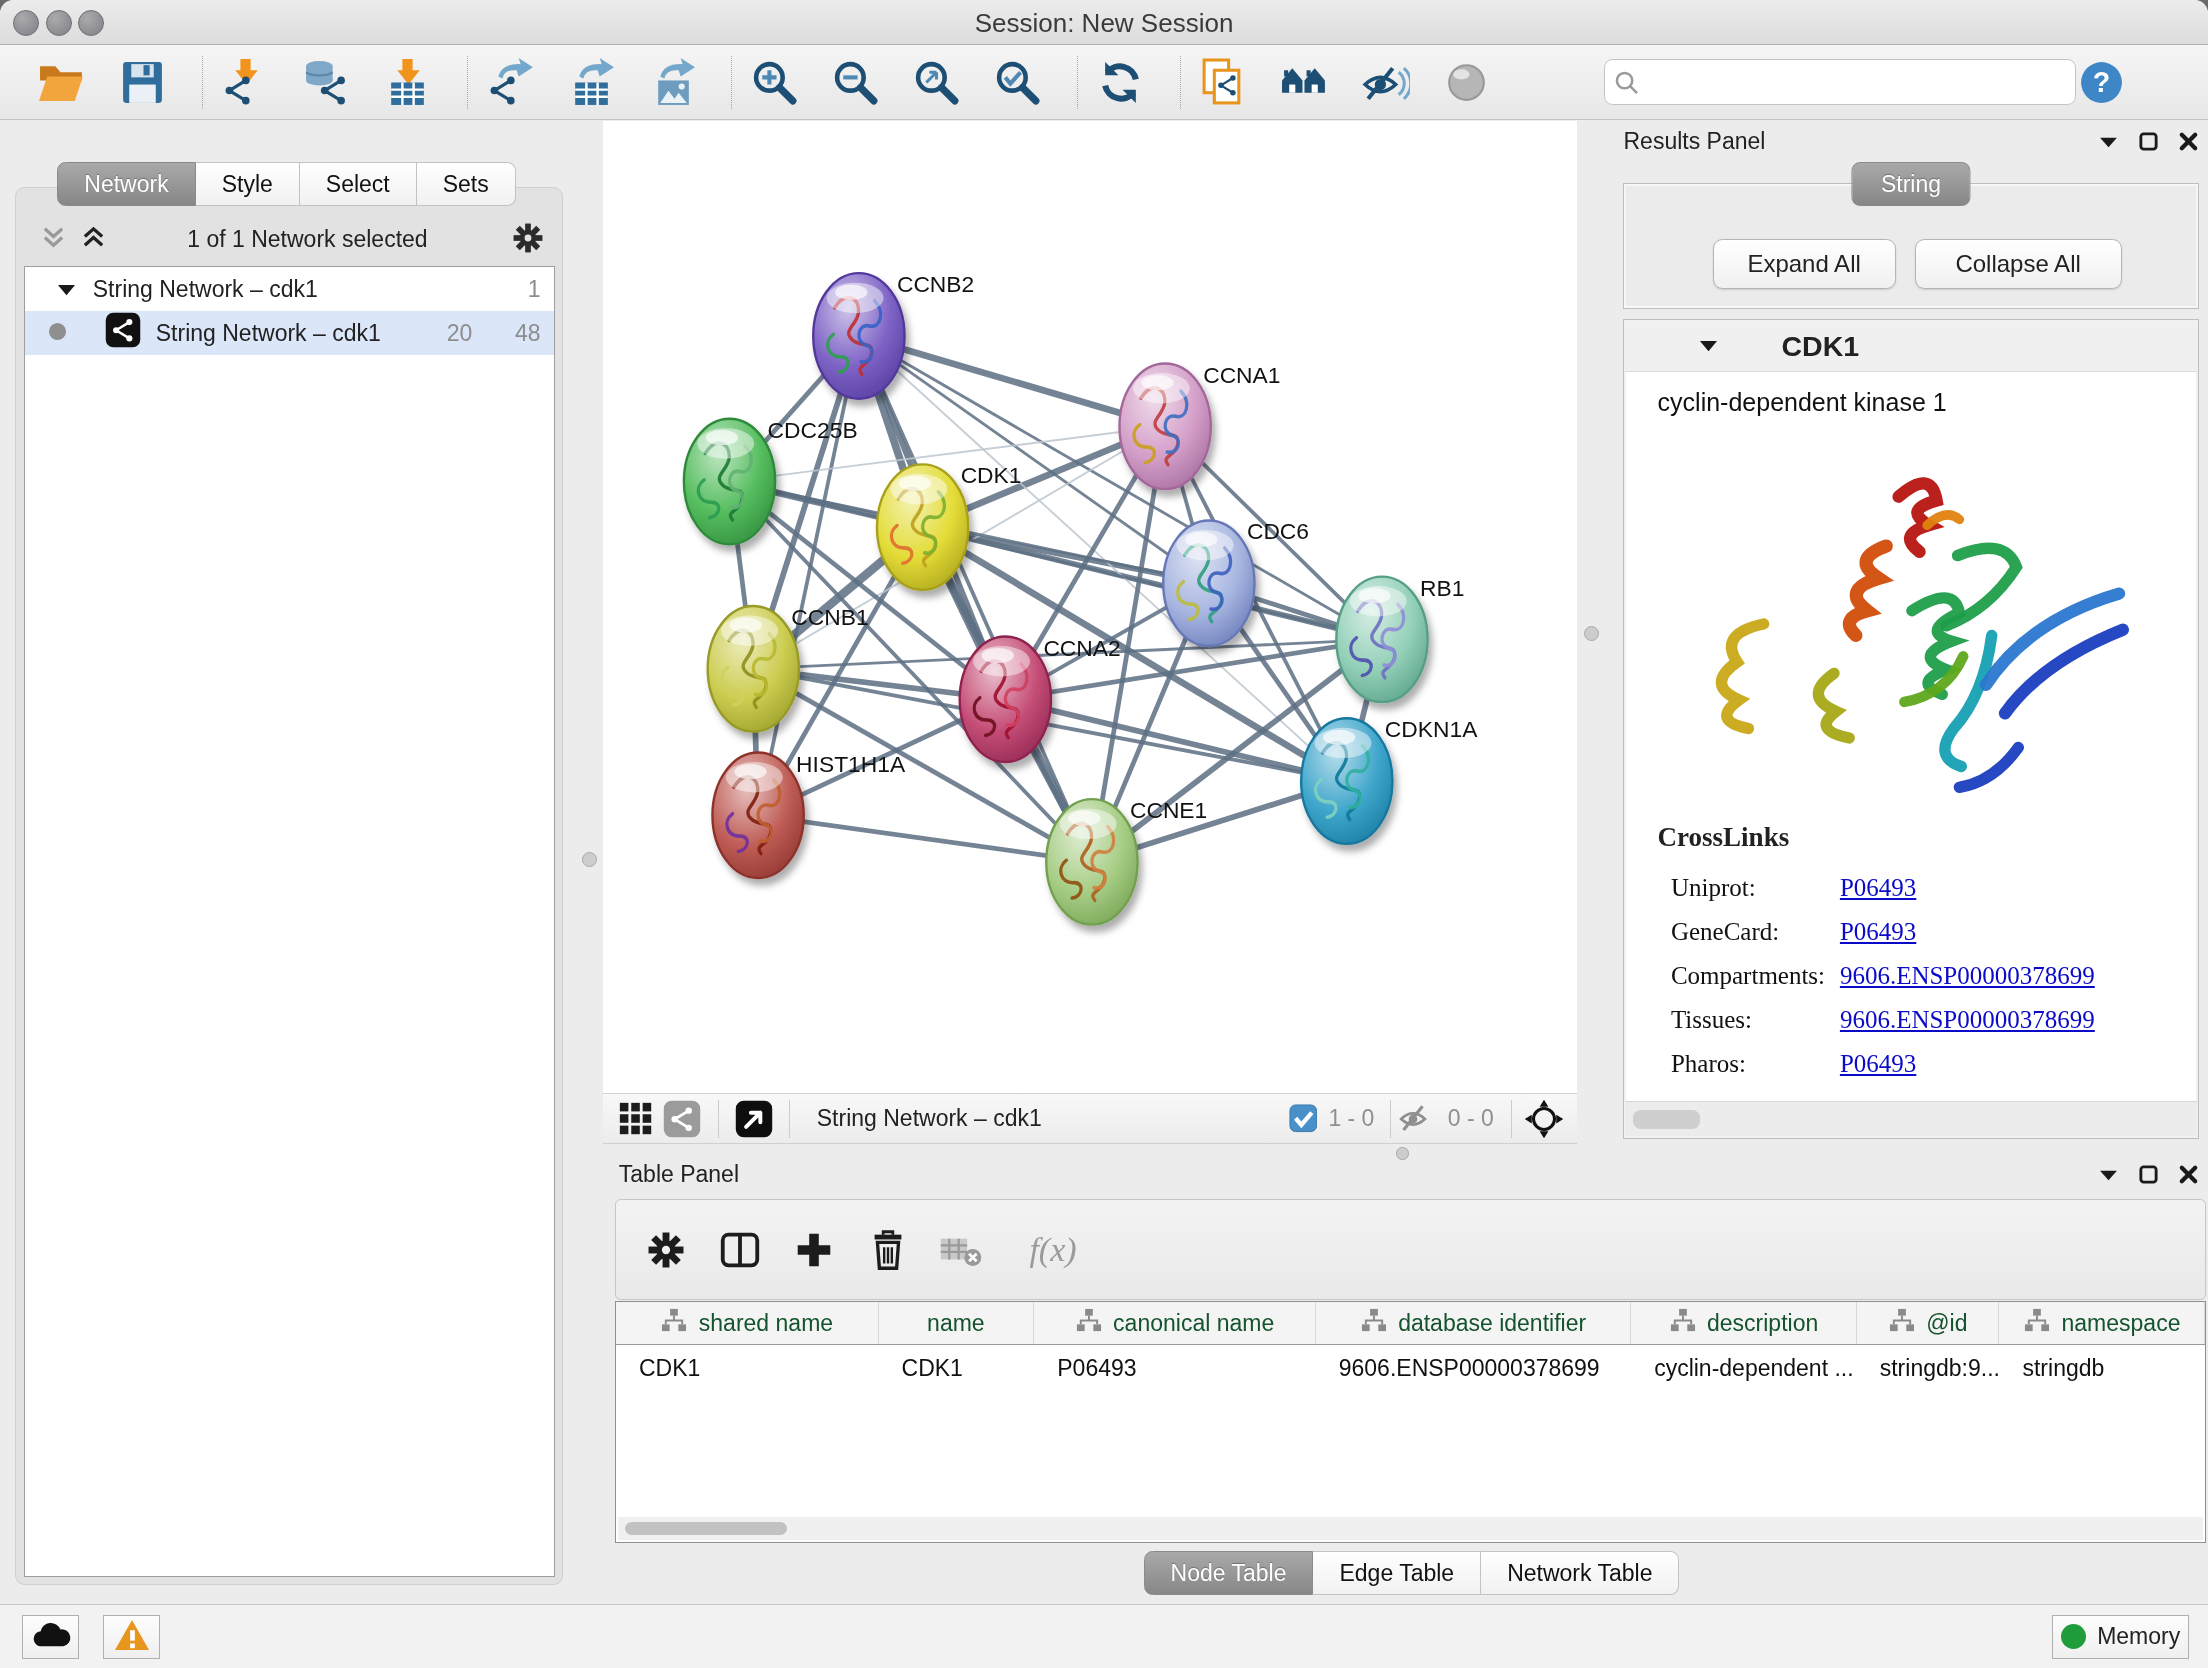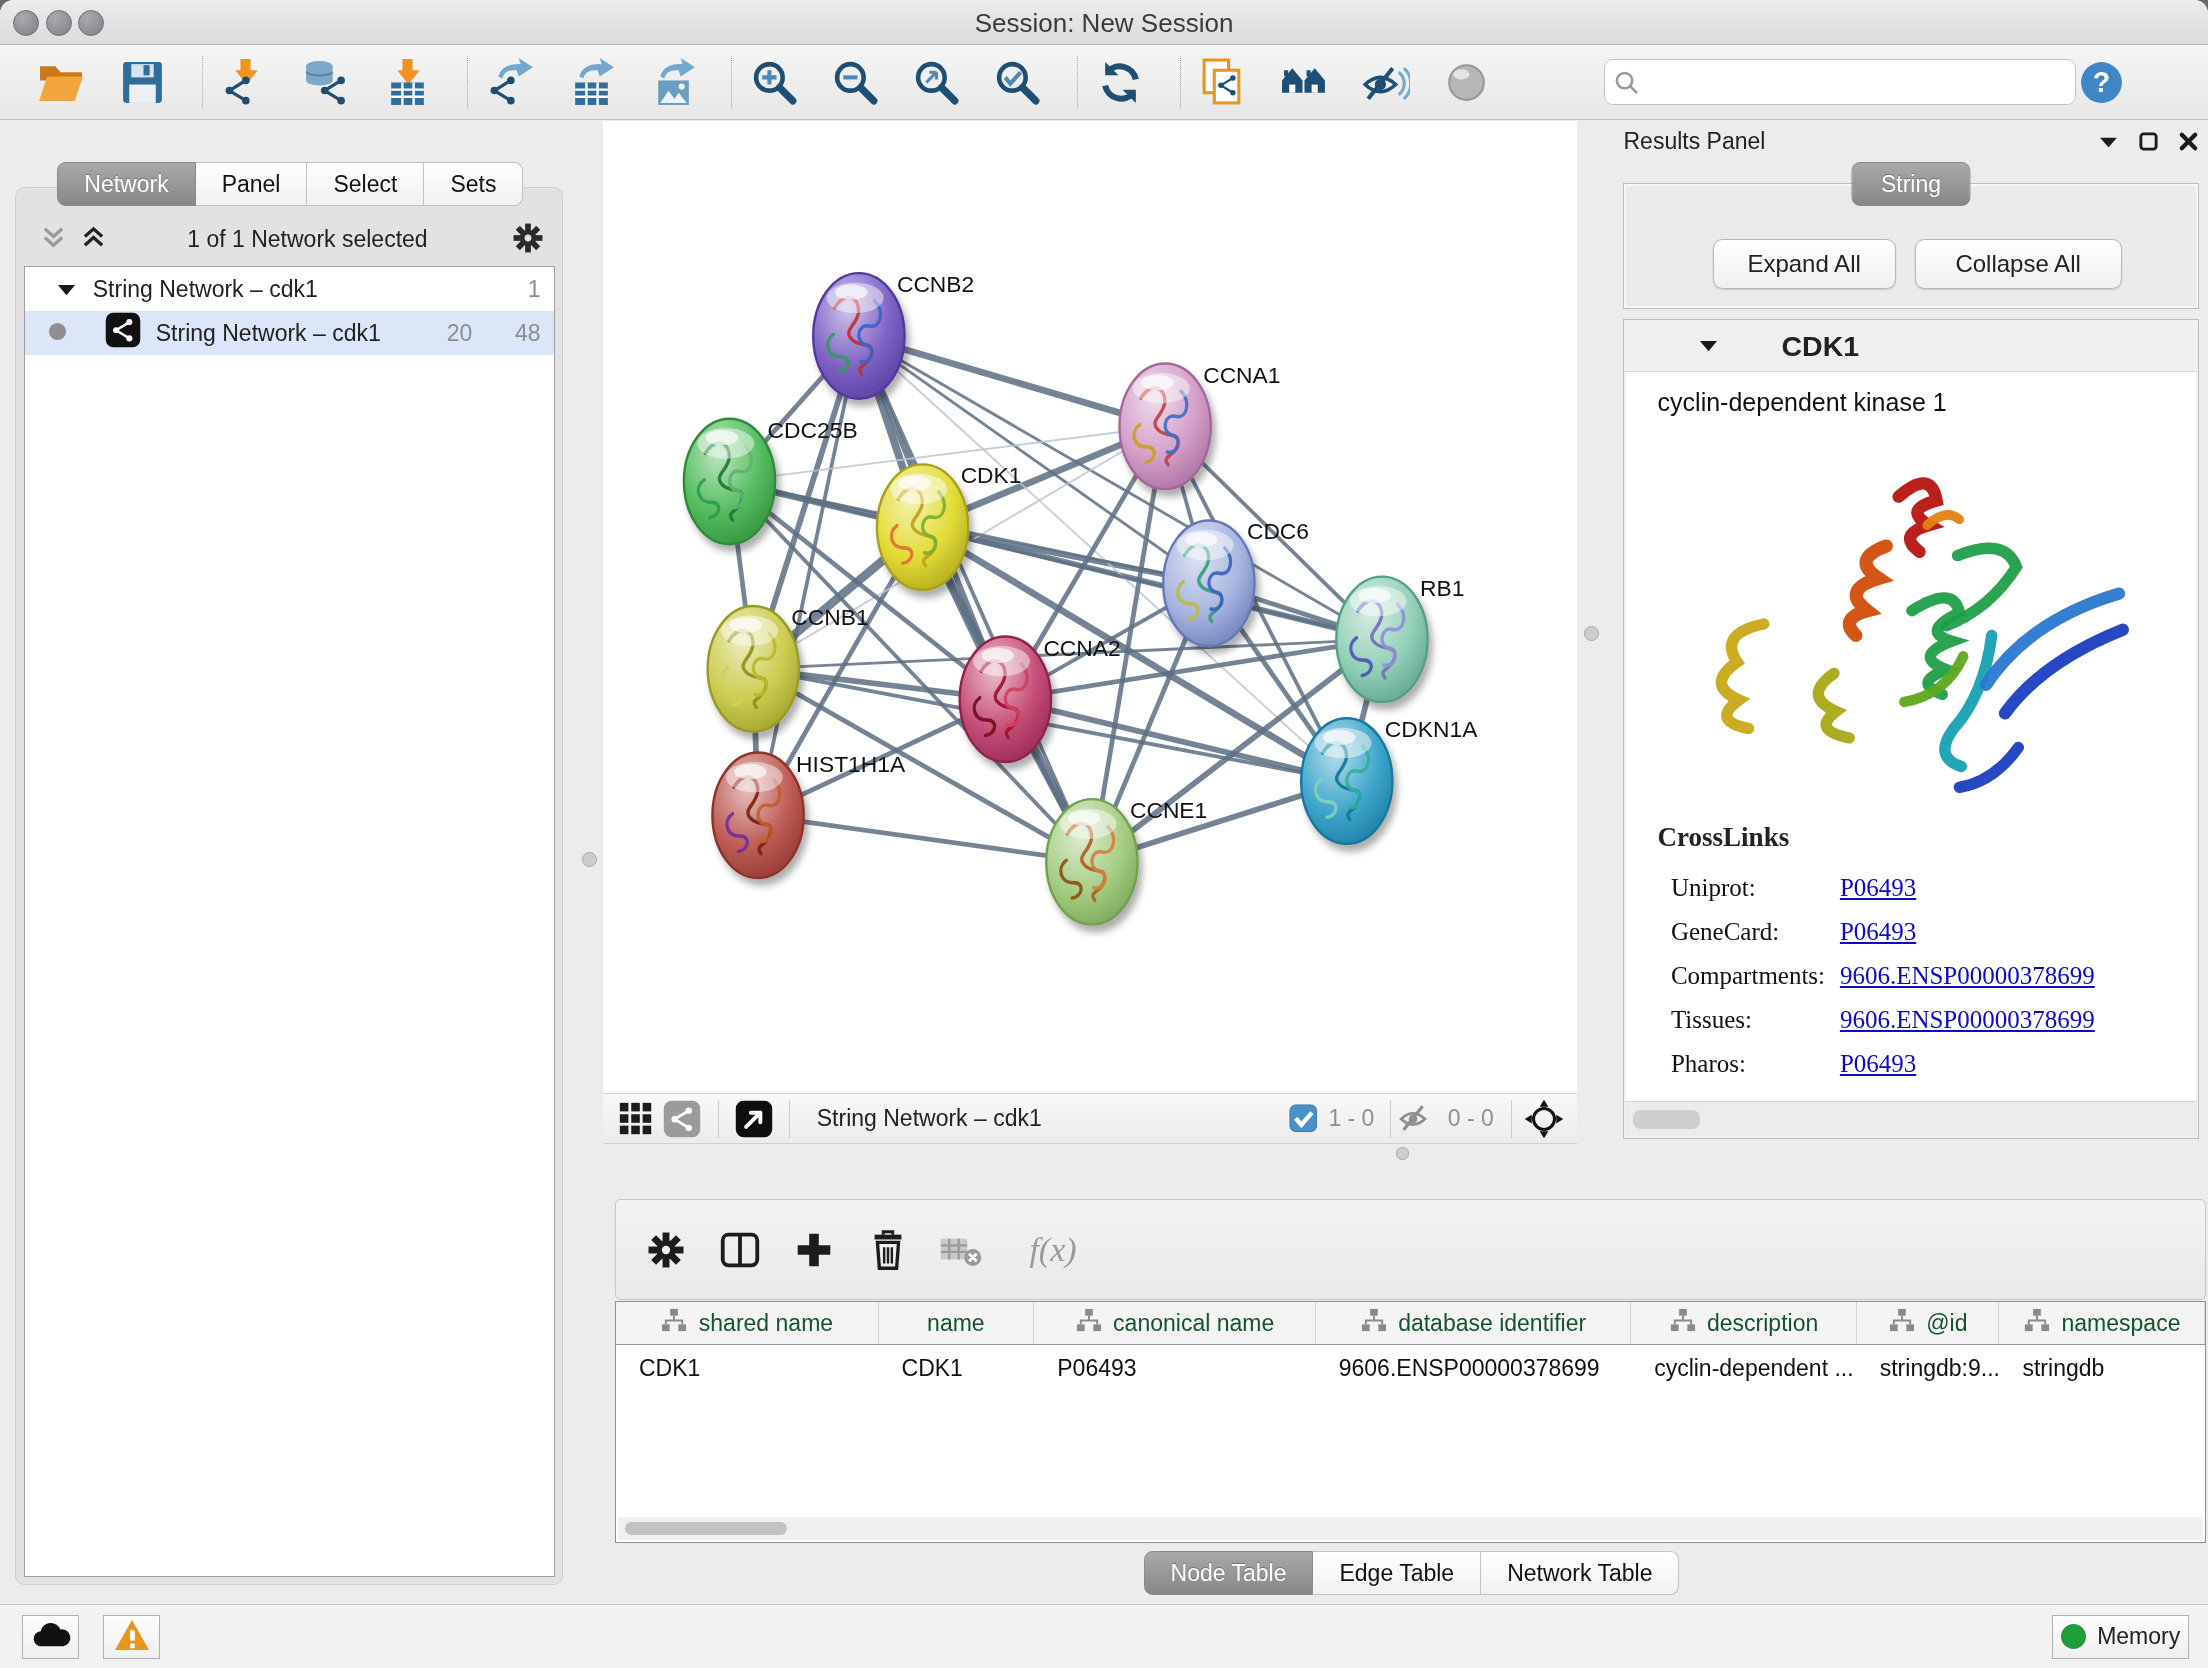--- a/index.html
+++ b/index.html
@@ -300,21 +300,21 @@
         <svg width="49" height="49" viewBox="0 0 48 48">
           <circle cx="24" cy="24" r="20" fill="#3f86c6"></circle>
           <text x="24" y="33" text-anchor="middle" font-size="28" font-weight="bold" fill="#fff" font-family="Liberation Sans">?</text>
         </svg>
       </span>
     </div>
 
   <div id="cp">
     <div class="seg" id="cp-tabs">
         <div class="tab sel">Network</div>
-        <div class="tab">Panel</div>
+        <div class="tab">Style</div>
         <div class="tab">Select</div>
         <div class="tab">Sets</div>
       </div>
     <div id="cp-box">
       <div id="cp-sel">
         <span style="margin-left:15px"><svg width="25" height="25" viewBox="0 0 26 26">
               <g stroke="#9a9a9a" stroke-width="3.4" fill="none">
                 <path d="M4 4l9 8 9-8M4 13l9 8 9-8"></path>
               </g>
             </svg></span>
@@ -720,20 +720,40 @@
             </div>
           </div>
       </div>
       <div id="rp-scrollstub">
           <div id="rp-scrollthumb"></div>
         </div>
     </div>
   </div>
 
   <div id="tp">
+    <div id="tp-head">
+      <span class="ptitle">Table Panel</span>
+      <span class="winctl">
+        <span>
+            <svg width="21" height="15" viewBox="0 0 22 16">
+              <path d="M2 4h18l-9 10z" fill="#1a1a1a"></path>
+            </svg>
+          </span>
+        <span>
+            <svg width="21" height="21" viewBox="0 0 22 22">
+              <rect x="3" y="3" width="16" height="16" rx="3" fill="none" stroke="#1a1a1a" stroke-width="3"></rect>
+            </svg>
+          </span>
+        <span>
+            <svg width="21" height="21" viewBox="0 0 22 22">
+              <path d="M4 4 18 18M18 4 4 18" stroke="#1a1a1a" stroke-width="4.5" stroke-linecap="round"></path>
+            </svg>
+          </span>
+      </span>
+    </div>
     <div id="tp-toolbar">
       <span class="tbi">
           <svg width="46" height="46" viewBox="0 0 48 48">
             <rect x="20.4" y="5.76" width="7.199999999999999" height="9.600000000000001" fill="#1c1c1c" transform="rotate(0 24 24)"></rect>
             <rect x="20.4" y="5.76" width="7.199999999999999" height="9.600000000000001" fill="#1c1c1c" transform="rotate(45 24 24)"></rect>
             <rect x="20.4" y="5.76" width="7.199999999999999" height="9.600000000000001" fill="#1c1c1c" transform="rotate(90 24 24)"></rect>
             <rect x="20.4" y="5.76" width="7.199999999999999" height="9.600000000000001" fill="#1c1c1c" transform="rotate(135 24 24)"></rect>
             <rect x="20.4" y="5.76" width="7.199999999999999" height="9.600000000000001" fill="#1c1c1c" transform="rotate(180 24 24)"></rect>
             <rect x="20.4" y="5.76" width="7.199999999999999" height="9.600000000000001" fill="#1c1c1c" transform="rotate(225 24 24)"></rect>
             <rect x="20.4" y="5.76" width="7.199999999999999" height="9.600000000000001" fill="#1c1c1c" transform="rotate(270 24 24)"></rect>

